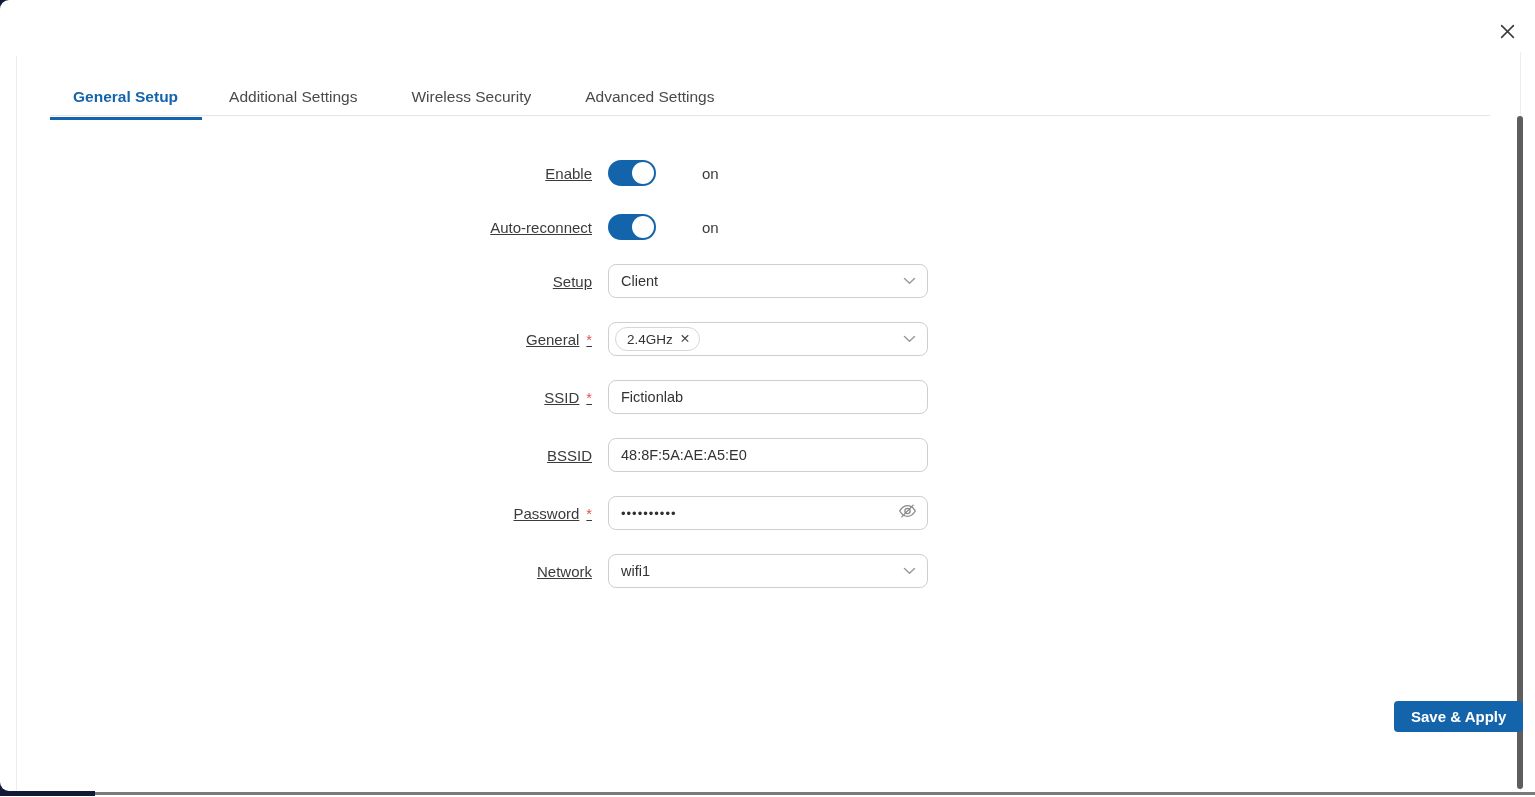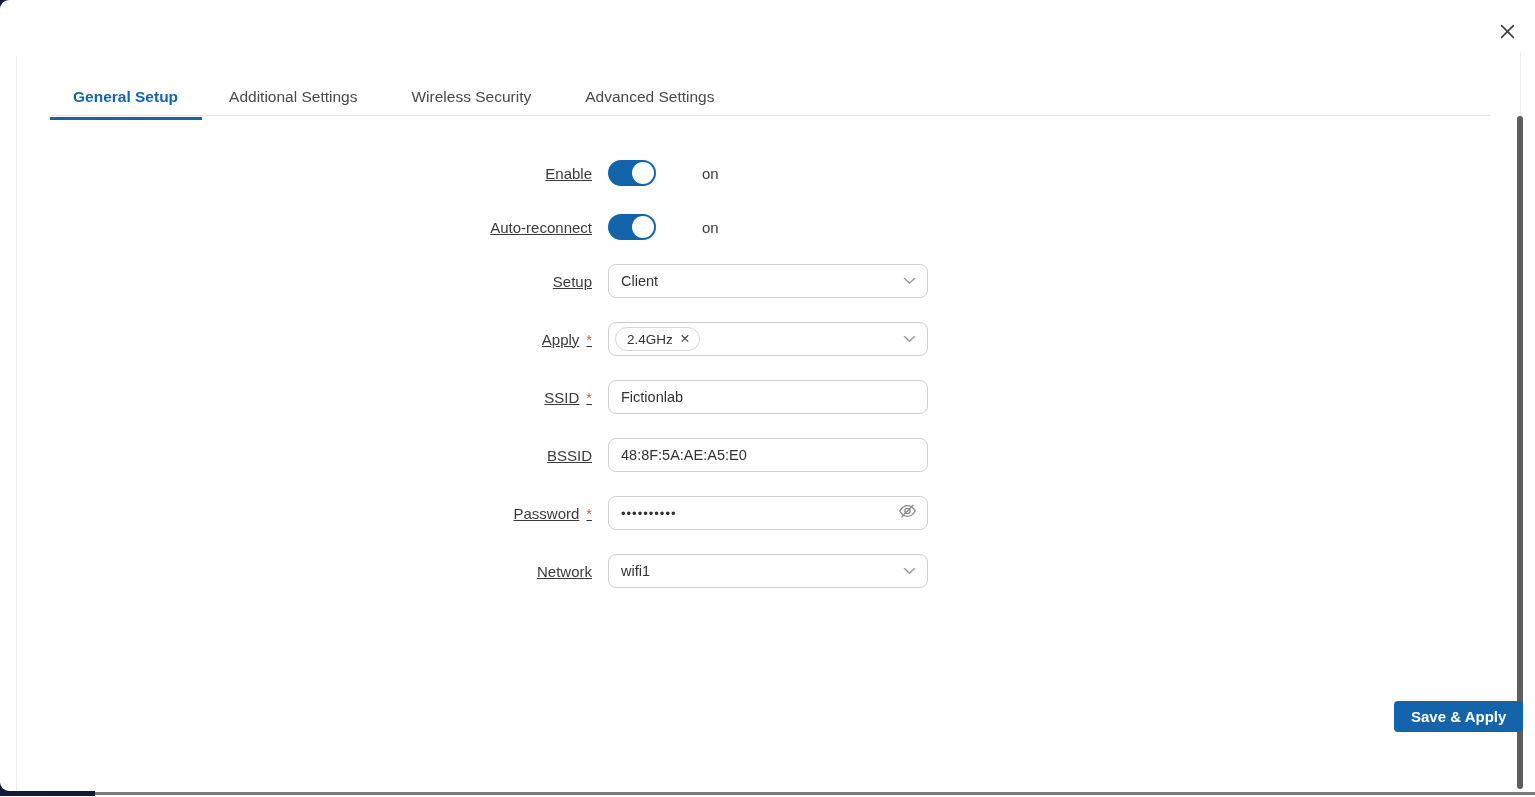--- a/index.html
+++ b/index.html
@@ -149,21 +149,21 @@
       <span class="chevron">
         <svg width="13" height="8" viewBox="0 0 13 8" fill="none" stroke="#9b9b9b" stroke-width="1.5" stroke-linecap="round">
           <polyline points="1.5,1.5 6.5,6.3 11.5,1.5"></polyline>
         </svg>
       </span>
     </div>
   </div>
 
   <div class="row">
     <div class="label-cell">
-      <span>Apply</span><span class="asterisk">*</span>
+      <span>General</span><span class="asterisk">*</span>
     </div>
     <div class="control">
       <div class="field multiselect">
         <span class="tag">
           <span>2.4GHz</span>
           <span class="tag-x">✕</span>
         </span>
       </div>
       <span class="chevron">
         <svg width="13" height="8" viewBox="0 0 13 8" fill="none" stroke="#9b9b9b" stroke-width="1.5" stroke-linecap="round">

